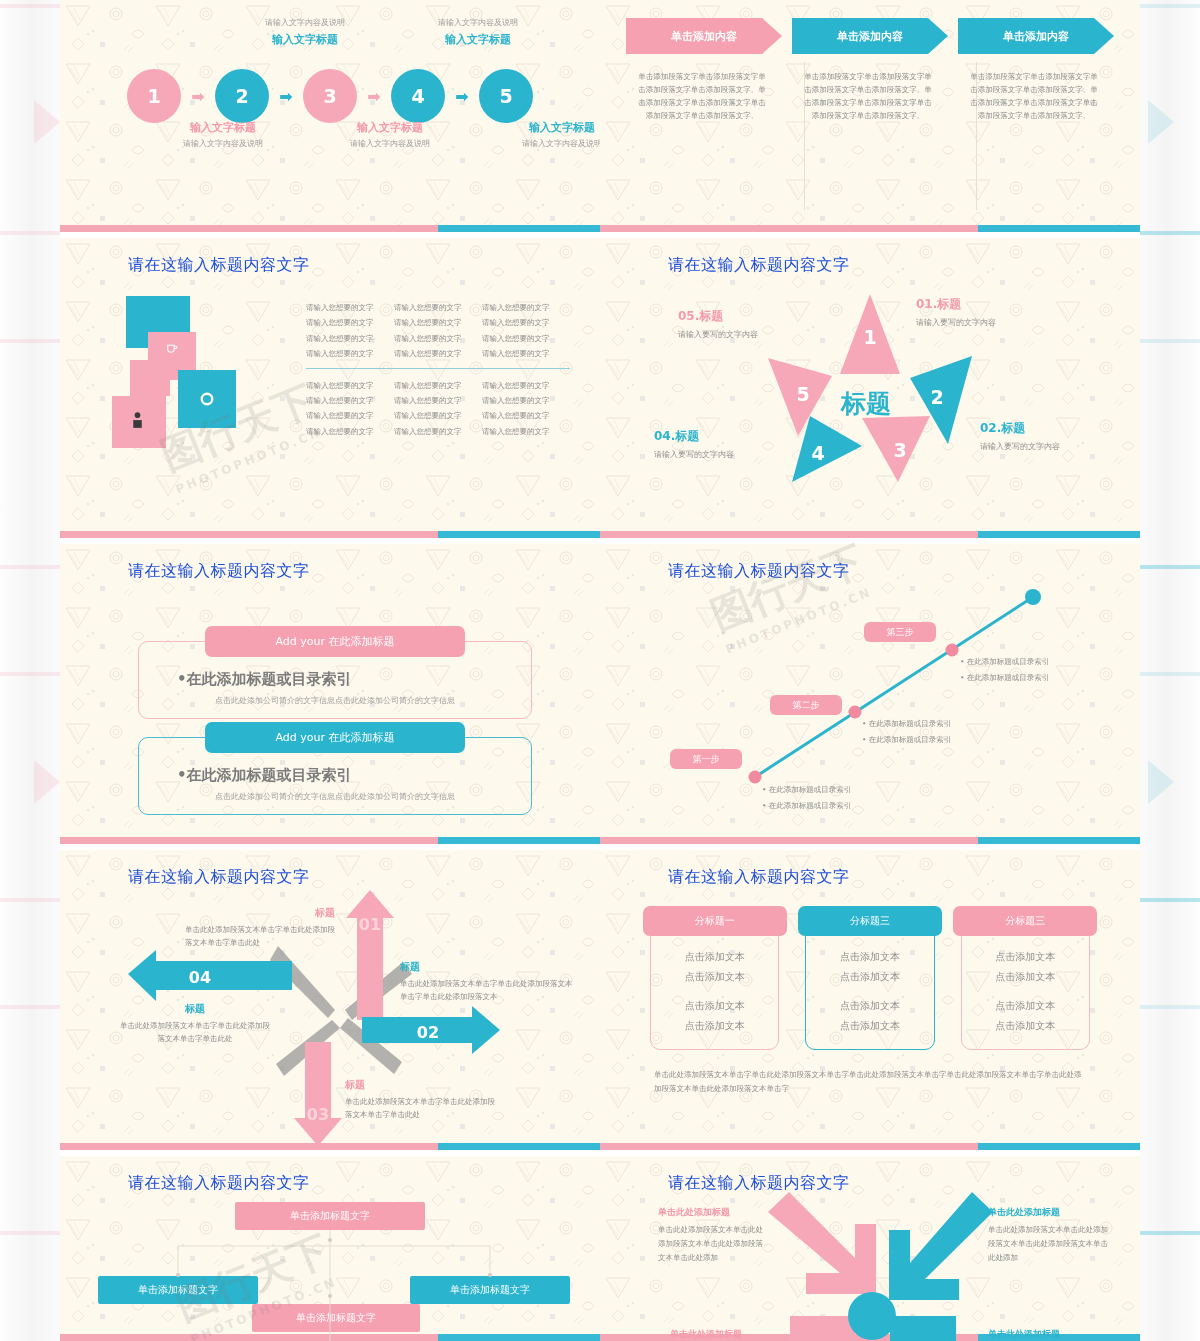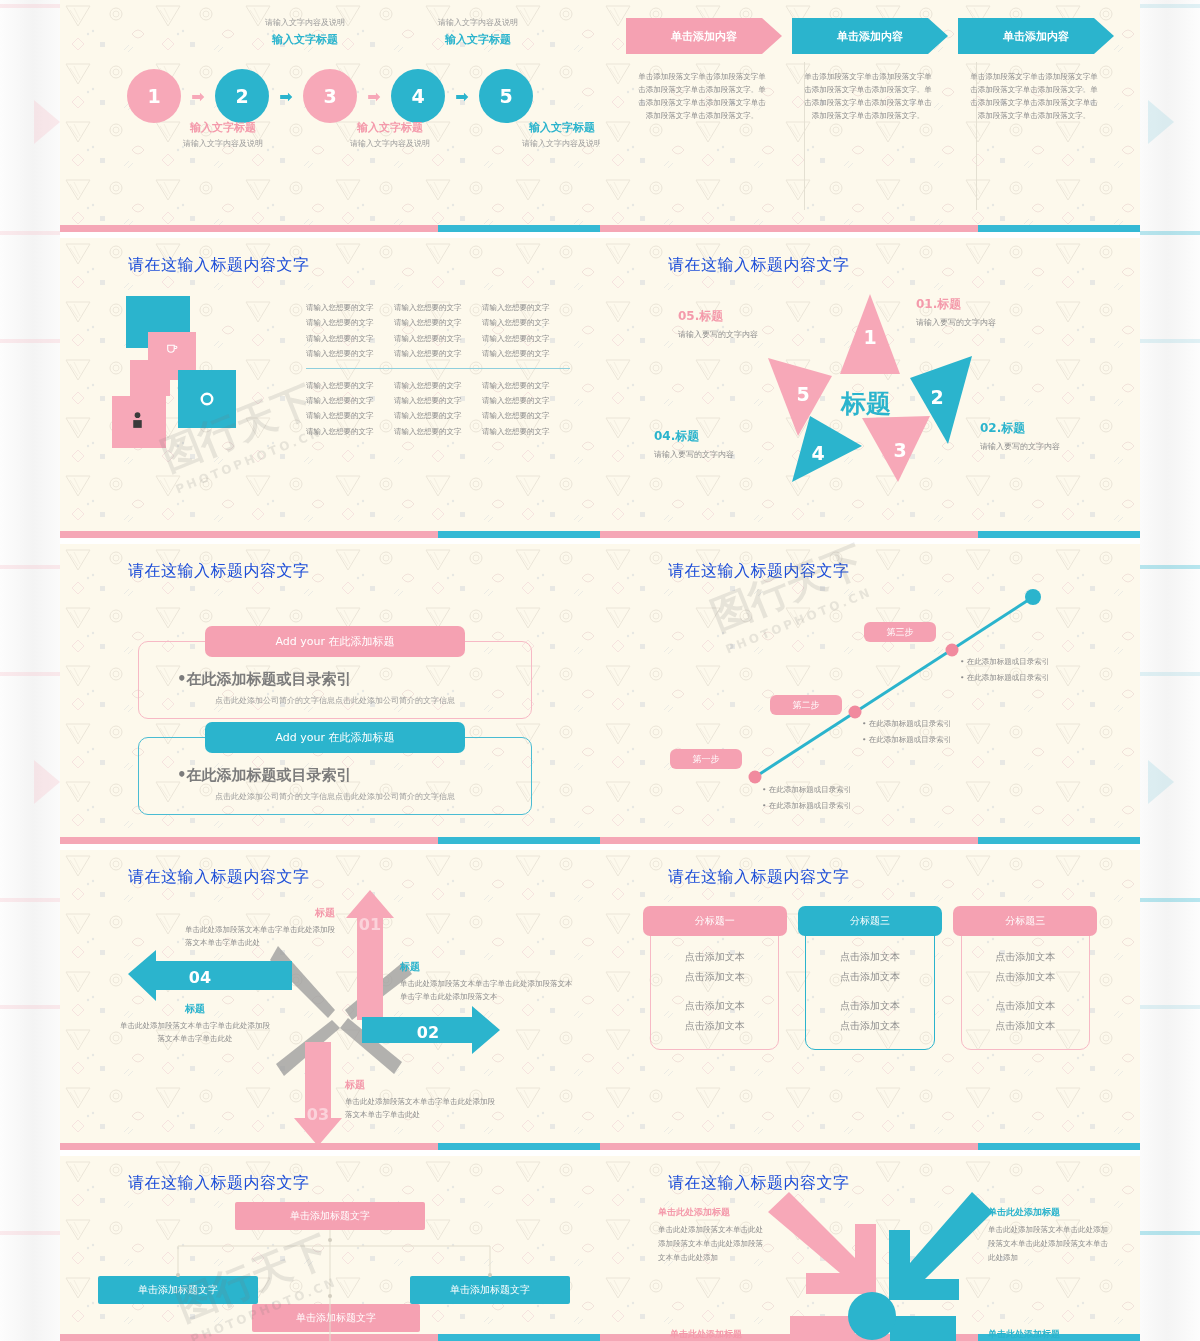--- a/index.html
+++ b/index.html
@@ -600,20 +600,21 @@
         <div class="card-head pink">
             <span>分标题三</span>
           </div>
         <p>点击添加文本</p>
         <p>点击添加文本</p>
         <div class="gap"></div>
         <p>点击添加文本</p>
         <p>点击添加文本</p>
       </div>
     </div>
+    <div class="cards-foot">单击此处添加段落文本单击字单击此处添加段落文本单击字单击此处添加段落文本单击字单击此处添加段落文本单击字单击此处添加段落文本单击此处添加段落文本单击字</div>
 
     <div class="slide-bar">
         <div class="b-pink"></div>
         <div class="b-teal"></div>
       </div>
   </div>
 
   <div class="slide" style="left:0;top:1156px;width:540px;height:185px;">
     <div class="doodles">
       <svg viewBox="0 0 540 185" xmlns="http://www.w3.org/2000/svg">

